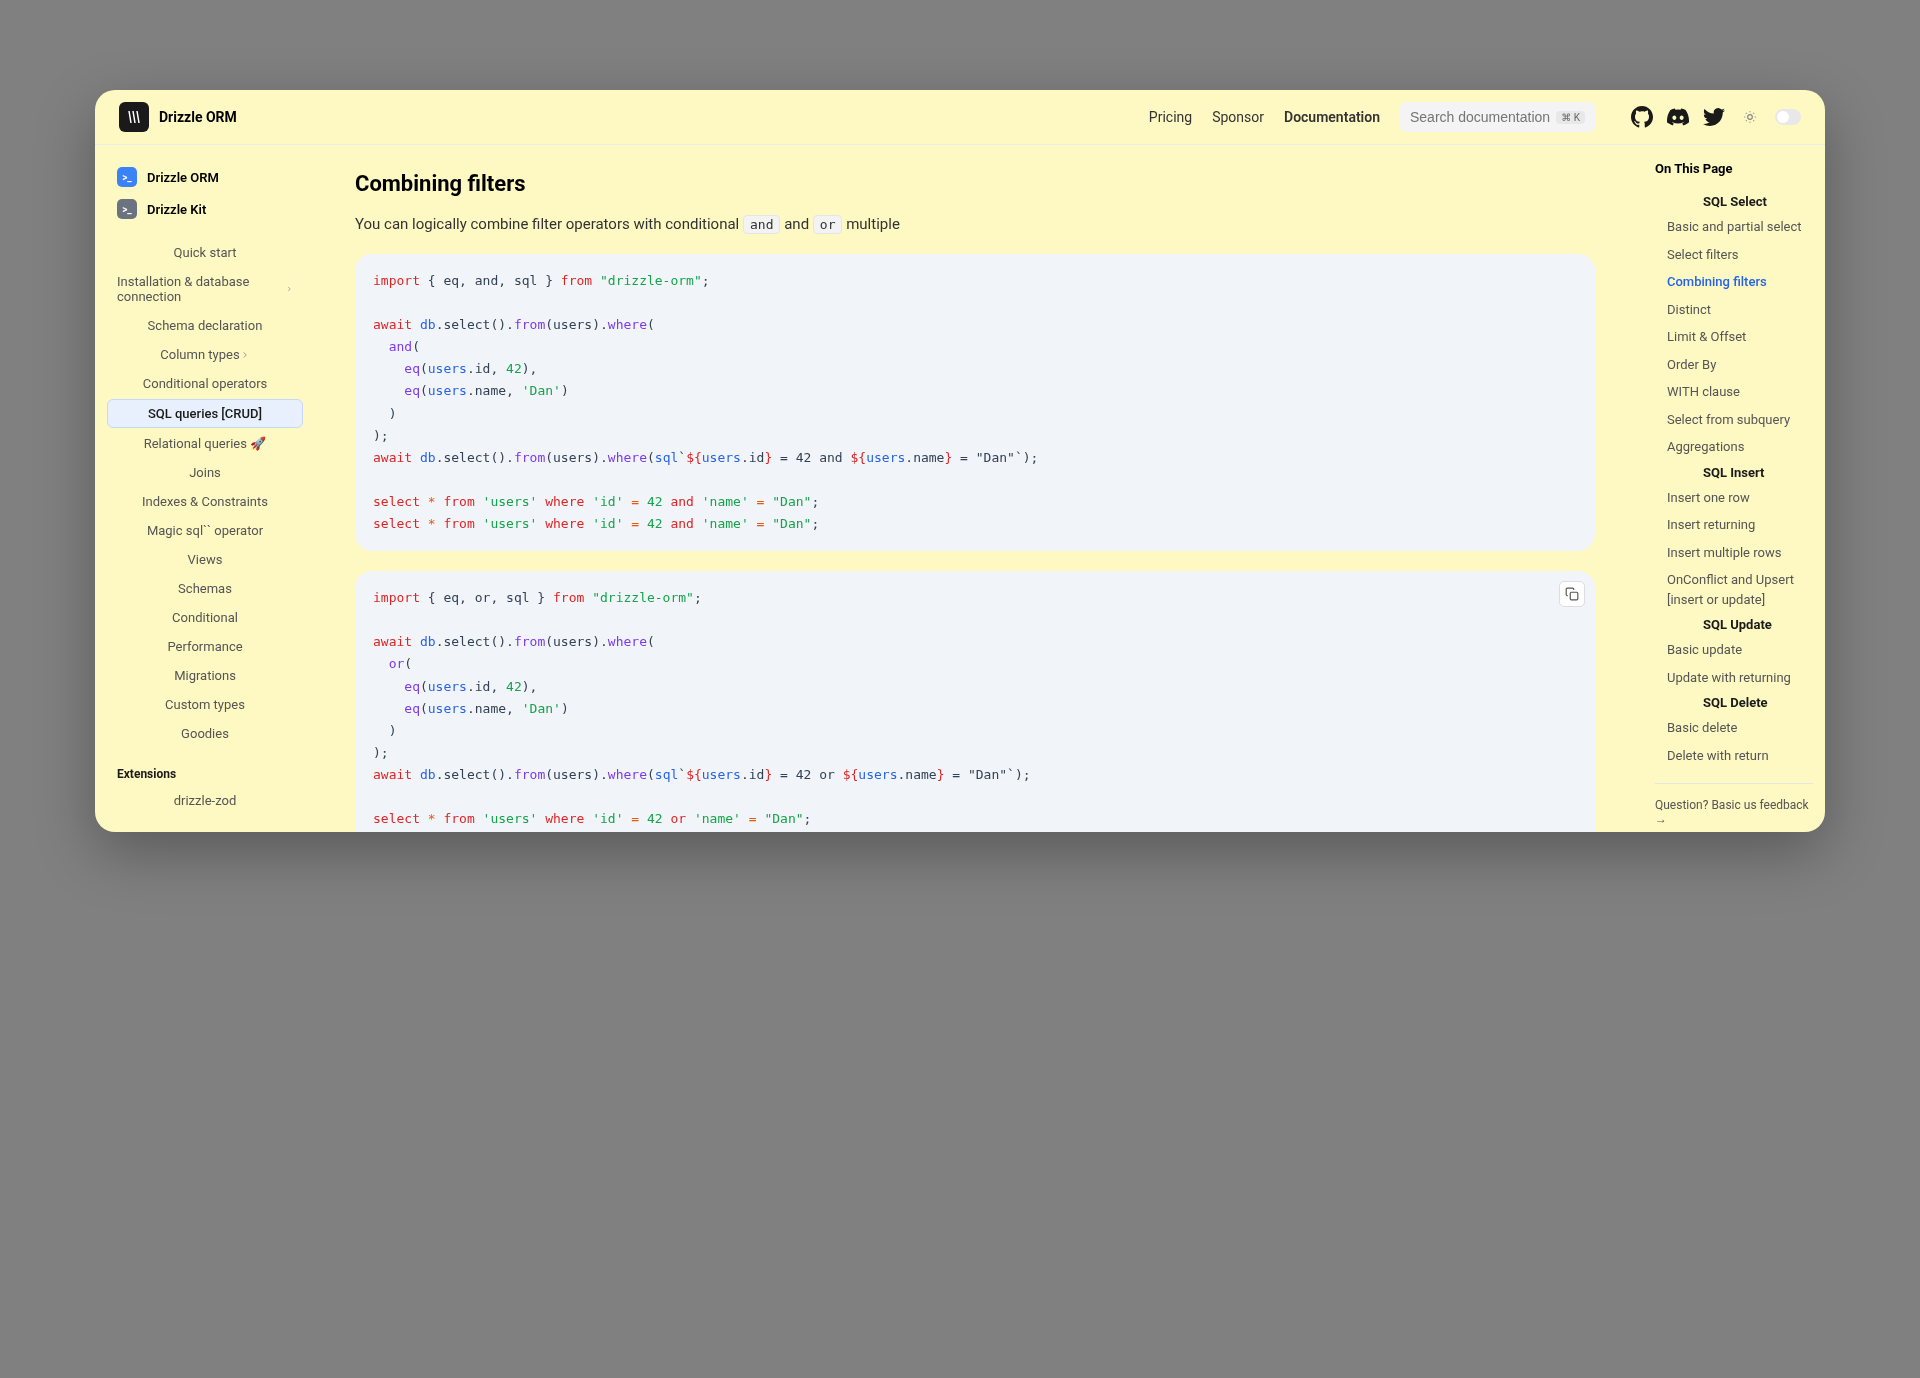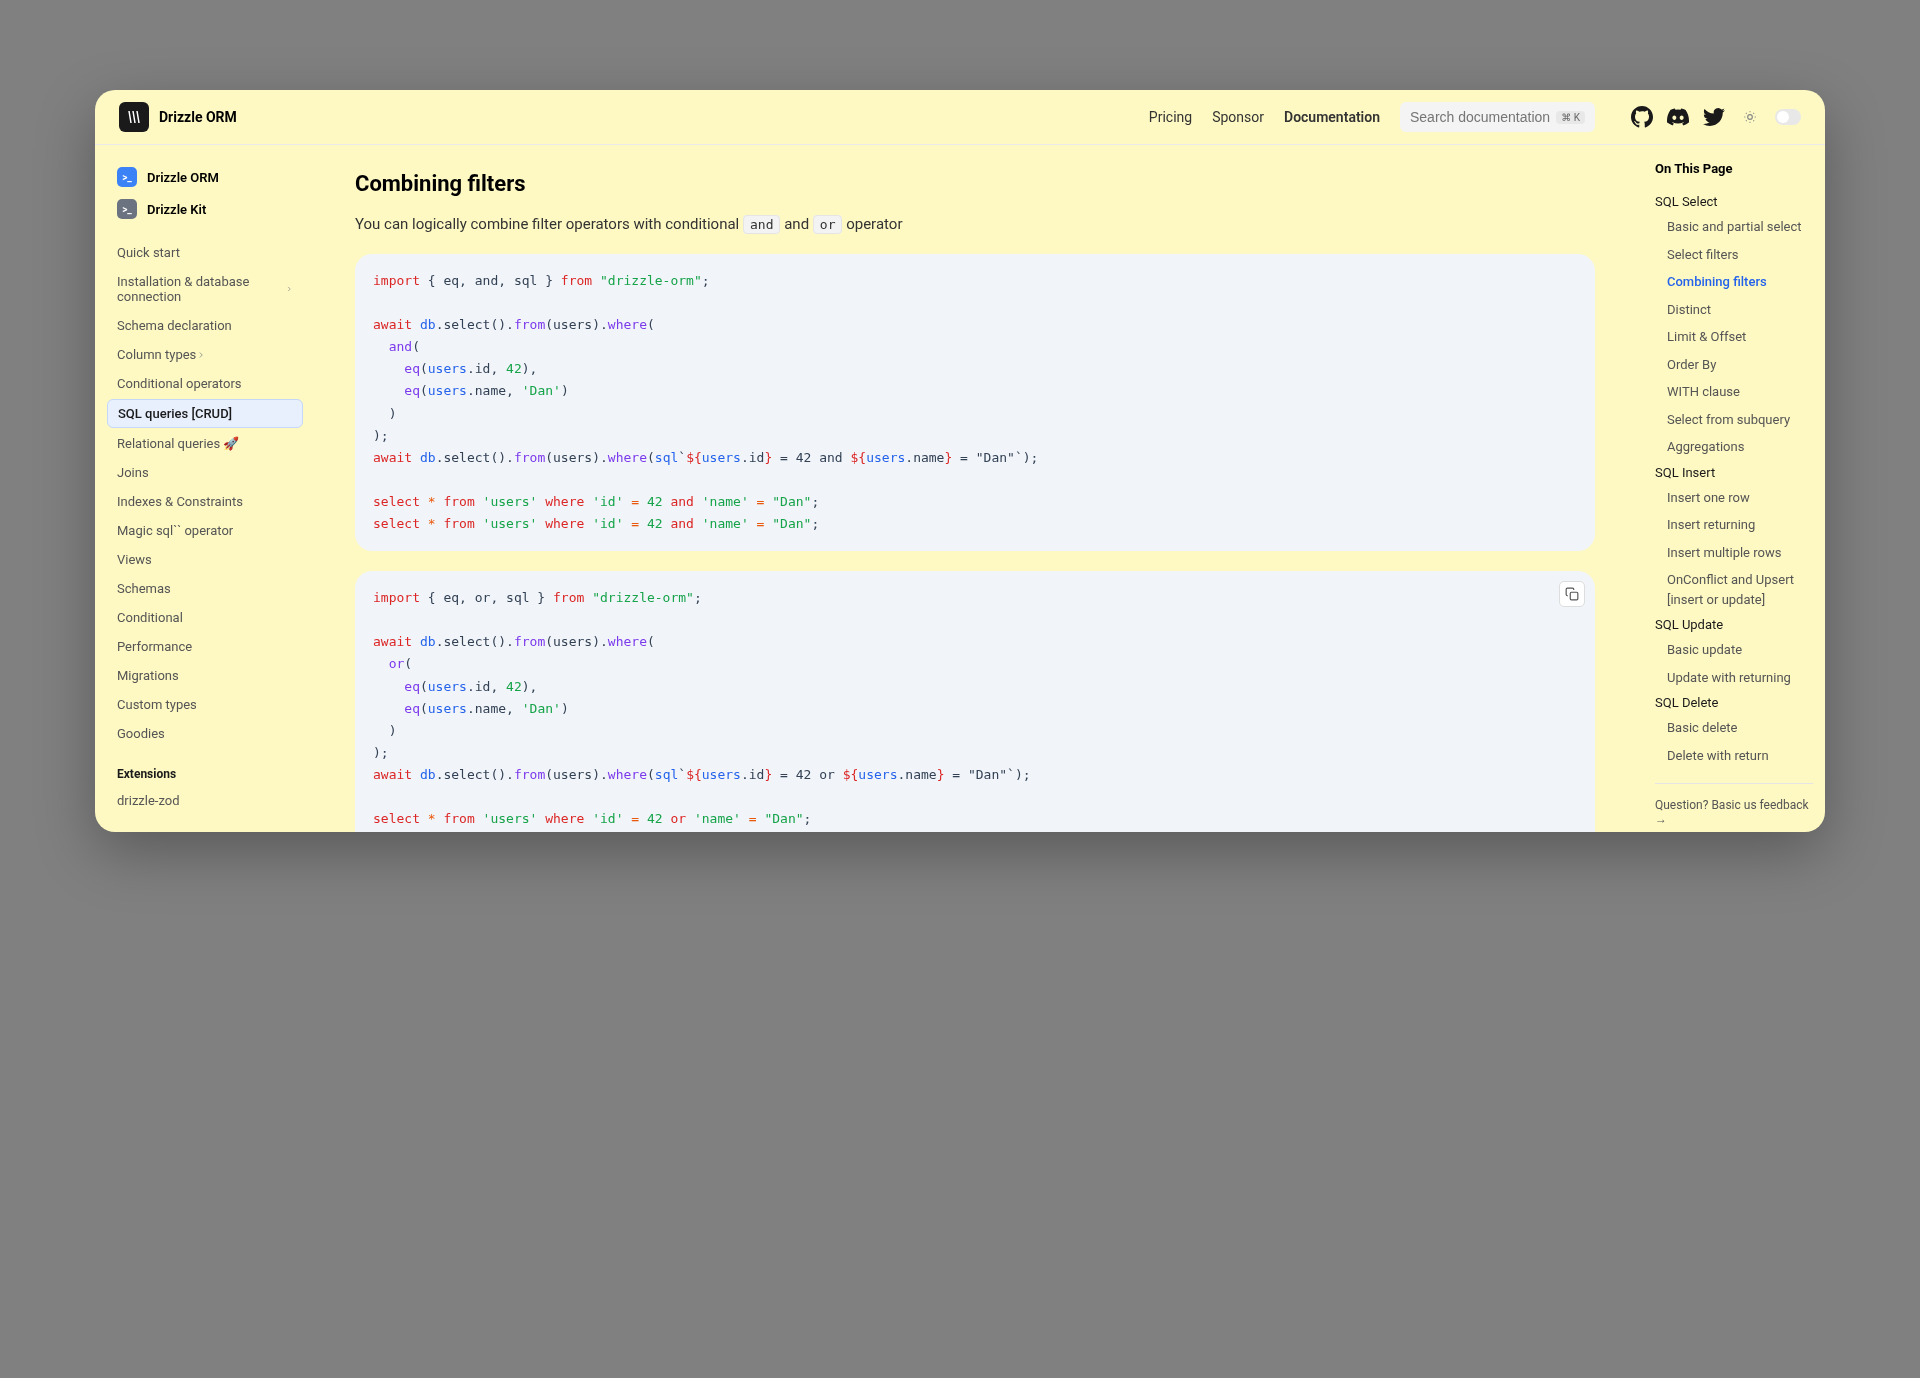--- a/index.html
+++ b/index.html
@@ -19,38 +19,38 @@
 .header-icon { width: 22px; height: 22px; cursor: pointer; display: flex; align-items: center; justify-content: center; }
 .theme-toggle { width: 26px; height: 16px; background: #e8e8e8; border-radius: 8px; position: relative; cursor: pointer; }
 .theme-toggle::before { content: ''; position: absolute; left: 2px; top: 2px; width: 12px; height: 12px; background: #fff; border-radius: 50%; }
 .body-wrap { display: flex; flex: 1; overflow: hidden; }
 .sidebar { width: 220px; padding: 16px 12px; overflow-y: auto; flex-shrink: 0; }
 .sidebar-top-item { display: flex; align-items: center; gap: 10px; padding: 6px 10px; border-radius: 6px; cursor: pointer; font-size: 13px; font-weight: 600; }
 .sidebar-top-item .badge { width: 20px; height: 20px; border-radius: 5px; display: flex; align-items: center; justify-content: center; font-size: 10px; color: #fff; }
 .badge-blue { background: #3b82f6; }
 .badge-gray { background: #6b7280; }
 .sidebar-divider { height: 14px; }
-.sidebar-item { display: flex; align-items: center; justify-content: flex-start; padding: 6px 10px; border-radius: 6px; cursor: pointer; font-size: 13px; color: #555; margin-bottom: 2px; }
+.sidebar-item { display: flex; align-items: center; justify-content: center; padding: 6px 10px; border-radius: 6px; cursor: pointer; font-size: 13px; color: #555; margin-bottom: 2px; }
 .sidebar-item.active { background: #e8f0fe; color: #1a1a1a; font-weight: 500; border: 1px solid #c5d8f8; }
 .sidebar-heading { font-size: 12px; font-weight: 700; color: #1a1a1a; padding: 6px 10px; margin-top: 14px; }
 .chevron { width: 10px; height: 10px; color: #888; }
 .main { flex: 1; padding: 16px 40px; overflow-y: auto; }
 h2 { font-size: 22px; font-weight: 700; margin-bottom: 16px; margin-top: 10px; }
 .prose { font-size: 15px; color: #333; line-height: 1.6; margin-bottom: 18px; }
 .inline-code { background: #f3f3f3; border: 1px solid #e5e5e5; border-radius: 4px; padding: 1px 6px; font-family: 'SF Mono', Monaco, monospace; font-size: 13px; }
 .code-block { background: #f1f5f9; border-radius: 17px; padding: 16px 18px; margin-bottom: 20px; font-family: 'SF Mono', Monaco, Consolas, monospace; font-size: 13px; line-height: 1.7; overflow-x: auto; position: relative; white-space: pre; color: #334155; }
 .copy-btn { position: absolute; top: 10px; right: 10px; width: 26px; height: 26px; background: #fff; border: 1px solid #ddd; border-radius: 5px; display: flex; align-items: center; justify-content: center; cursor: pointer; }
 .k-red { color: #dc2626; }
 .k-blue { color: #2563eb; }
 .k-green { color: #16a34a; }
 .k-purple { color: #7c3aed; }
 .k-orange { color: #ea580c; }
 .toc { width: 190px; padding: 16px 12px 16px 20px; overflow-y: auto; flex-shrink: 0; font-size: 13px; }
 .toc-title { font-weight: 700; margin-bottom: 14px; font-size: 13px; }
-.toc-heading { font-weight: 400; color: #1a1a1a; padding: 4px 0; cursor: pointer; }
+.toc-heading { font-weight: 700; color: #1a1a1a; padding: 4px 0; cursor: pointer; margin-left: 48px; }
 .toc-item { color: #555; padding: 4px 0 4px 12px; cursor: pointer; line-height: 1.5; }
 .toc-item.active { color: #2563eb; font-weight: 500; }
 .toc-divider { border-top: 1px solid #e5e5e5; margin: 14px 0; }
 .toc-footer { font-size: 12px; color: #555; cursor: pointer; }
 </style>
 </head>
 <body>
 
 <div class="window">
   <div class="header">
@@ -173,21 +173,21 @@
       <div id="sidebar-ext">
           <div class="sidebar-item">
             <span>drizzle-zod</span>
           </div>
         </div>
     </div>
 
     <div class="main">
       <h2>Combining filters</h2>
       <p class="prose">
-        <span>You can logically combine filter operators with conditional </span><code class="inline-code">and</code><span> and </span><code class="inline-code">or</code><span> operator</span>
+        <span>You can logically combine filter operators with conditional </span><code class="inline-code">and</code><span> and </span><code class="inline-code">or</code><span> multiple</span>
       </p>
 
       <div class="code-block"><span class="k-red">import</span> { eq, and, sql } <span class="k-red">from</span> <span class="k-green">"drizzle-orm"</span>;
 
 <span class="k-red">await</span> <span class="k-blue">db</span>.select().<span class="k-purple">from</span>(users).<span class="k-purple">where</span>(
   <span class="k-purple">and</span>(
     <span class="k-purple">eq</span>(<span class="k-blue">users</span>.id, <span class="k-green">42</span>),
     <span class="k-purple">eq</span>(<span class="k-blue">users</span>.name, <span class="k-green">'Dan'</span>)
   )
 );

